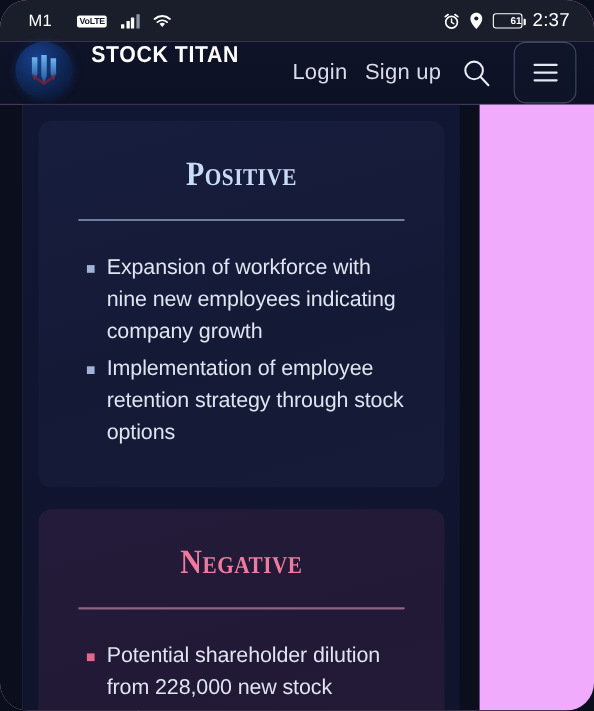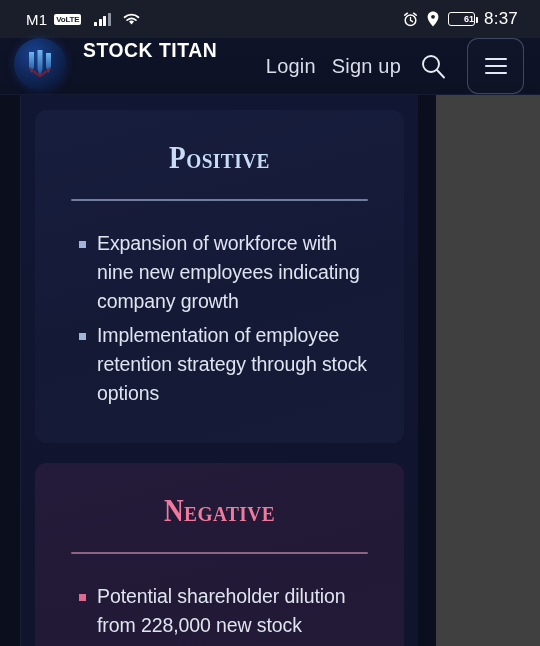--- a/index.html
+++ b/index.html
@@ -9,22 +9,23 @@
     height: 646px;
     overflow: hidden;
     background: #0b0e1c;
     font-family: "Liberation Sans", sans-serif;
   }
 
   #screen {
     position: relative;
     width: 540px;
     height: 646px;
-    background: #404040;
+    background: #f0abfc;
     overflow: hidden;
+    border-radius: 25px;
   }
 
   
   .statusbar {
     position: absolute;
     top: 0; left: 0;
     width: 540px;
     height: 38px;
     background: #1a1e2b;
     display: flex;
@@ -45,20 +46,21 @@
   }
   .volte {
     background: #ffffff;
     color: #1a1e2b;
     font-size: 8px;
     font-weight: bold;
     border-radius: 2px;
     padding: 1px 2px;
     line-height: 9px;
     letter-spacing: -0.2px;
+    margin-left: 16px;
   }
   .signal { display: flex; align-items: flex-end; gap: 1.5px; height: 13px; margin-left: 6px;}
   .signal i { display:block; width: 3px; background: #ffffff; border-radius: 0.5px; }
   .signal i:nth-child(1){ height: 4px; }
   .signal i:nth-child(2){ height: 7px; }
   .signal i:nth-child(3){ height: 10px; }
   .signal i:nth-child(4){ height: 13px; background:#8f94a3; }
 
   .status-right { gap: 9px; padding-right: 4px;}
   .battery {
@@ -256,21 +258,21 @@
       </span>
       <span style="display:flex;">
         <svg width="12" height="16" viewBox="0 0 12 16">
           <path d="M6 0.6 C2.9 0.6 0.6 3 0.6 6 C0.6 10 6 15.4 6 15.4 C6 15.4 11.4 10 11.4 6 C11.4 3 9.1 0.6 6 0.6 Z" fill="#ffffff"></path>
           <circle cx="6" cy="5.8" r="1.9" fill="#1a1e2b"></circle>
         </svg>
       </span>
       <span class="battery">
         <span>61</span>
       </span>
-      <span class="clock">8:37</span>
+      <span class="clock">2:37</span>
     </div>
   </div>
 
   <div class="header">
     <div class="logo-badge">
       <svg width="34" height="34" viewBox="0 0 34 34">
         <defs>
           <linearGradient id="bargrad" x1="0" y1="0" x2="0" y2="1">
             <stop offset="0%" stop-color="#6fb6ef"></stop>
             <stop offset="100%" stop-color="#1b4f9c"></stop>

